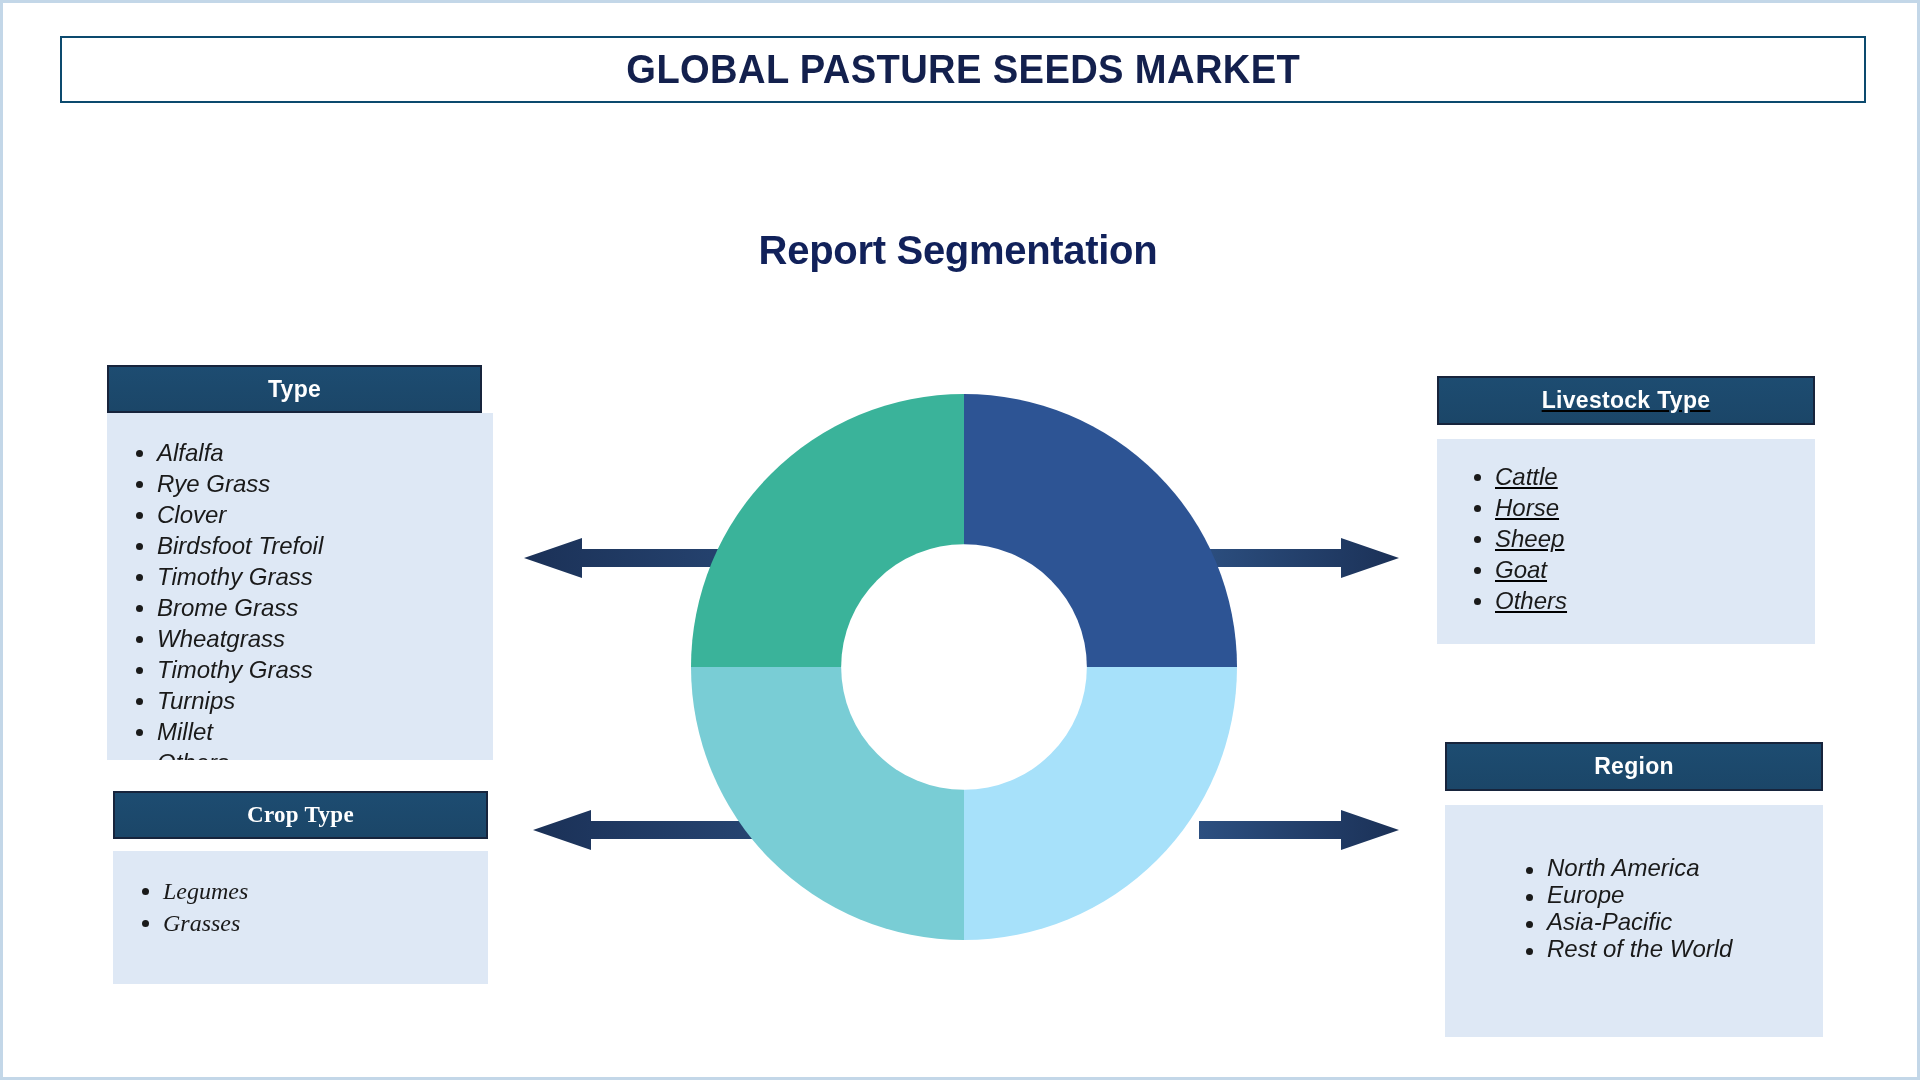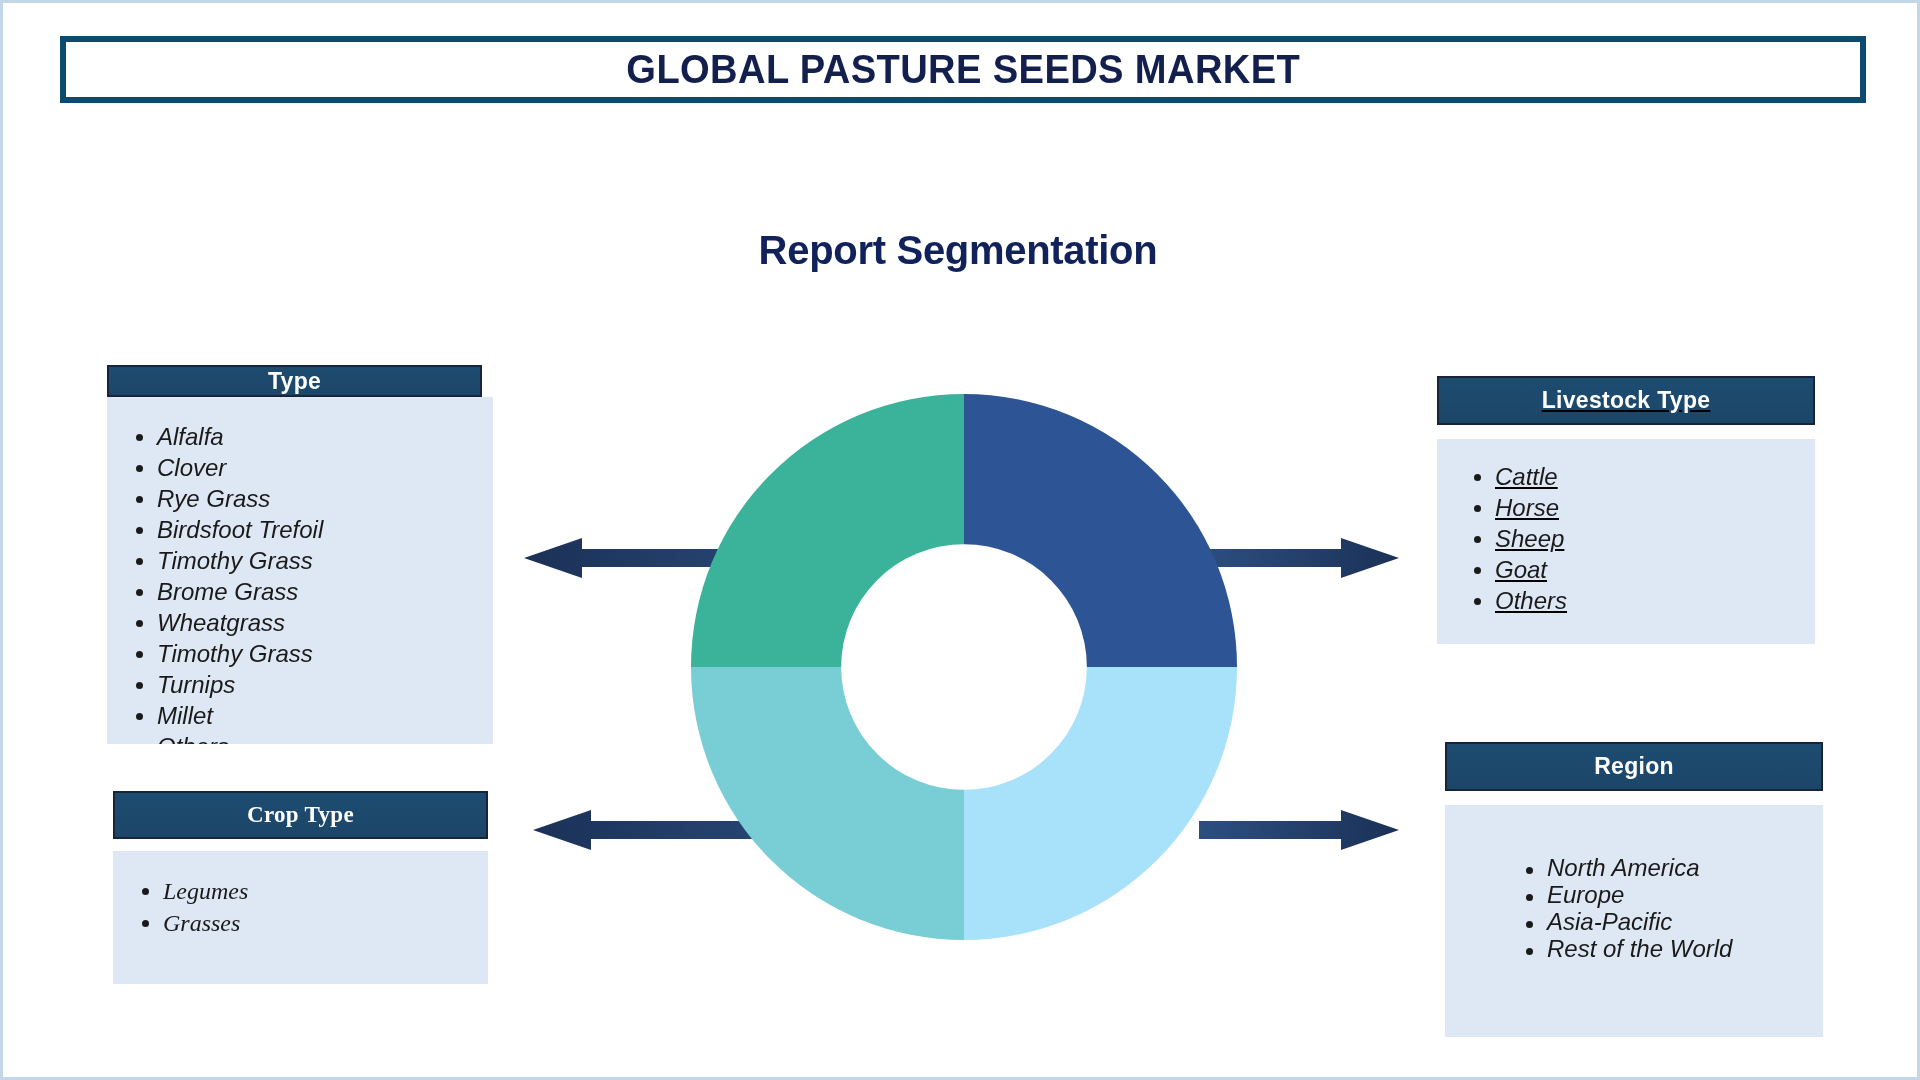--- a/index.html
+++ b/index.html
@@ -25,21 +25,21 @@
   }
 
   
   #title-banner {
     position: absolute;
     left: 57px;
     top: 33px;
     width: 1806px;
     height: 67px;
     box-sizing: border-box;
-    border: 6px solid #0c4a6e;
+    border: 2px solid #0c4a6e;
     background: #ffffff;
     display: flex;
     align-items: center;
     justify-content: center;
   }
   #title-text {
     font-family: "Liberation Sans", sans-serif;
     font-size: 41px;
     font-weight: bold;
     letter-spacing: 0.4px;
@@ -104,21 +104,21 @@
     left: -21px;
     top: 13px;
     width: 7px;
     height: 7px;
     border-radius: 50%;
     background: #1a1a1a;
   }
 
   
   #card-type           { left: 104px;  top: 362px;  width: 375px; }
-  #card-type .card-header { width: 375px; height: 32px; }
+  #card-type .card-header { width: 375px; height: 48px; }
   #card-type .card-body   { width: 386px; height: 347px; padding-top: 24px; }
 
   #card-crop-type      { left: 110px;  top: 788px;  width: 375px; font-family: Liberation Serif, serif; }
   #card-crop-type .card-header { width: 375px; height: 48px; }
   #card-crop-type .card-body   { width: 375px; height: 133px; margin-top: 12px; padding-top: 24px; }
 
   #card-livestock-type { left: 1434px; top: 373px;  width: 378px; text-decoration: underline; }
   #card-livestock-type .card-header { width: 378px; height: 49px; }
   #card-livestock-type .card-body   { width: 378px; height: 205px; margin-top: 14px; padding-top: 22px; }
 
@@ -161,22 +161,22 @@
 
   <div id="subtitle">
     <span>Report Segmentation</span>
   </div>
 
   <div class="card" id="card-type">
     <div class="card-header">Type</div>
     <div class="card-body">
       <ul>
         <li>Alfalfa</li>
+        <li>Rye Grass</li>
         <li>Clover</li>
-        <li>Rye Grass</li>
         <li>Birdsfoot Trefoil</li>
         <li>Timothy Grass</li>
         <li>Brome Grass</li>
         <li>Wheatgrass</li>
         <li>Timothy Grass</li>
         <li>Turnips</li>
         <li>Millet</li>
         <li>Others</li>
       </ul>
     </div>

